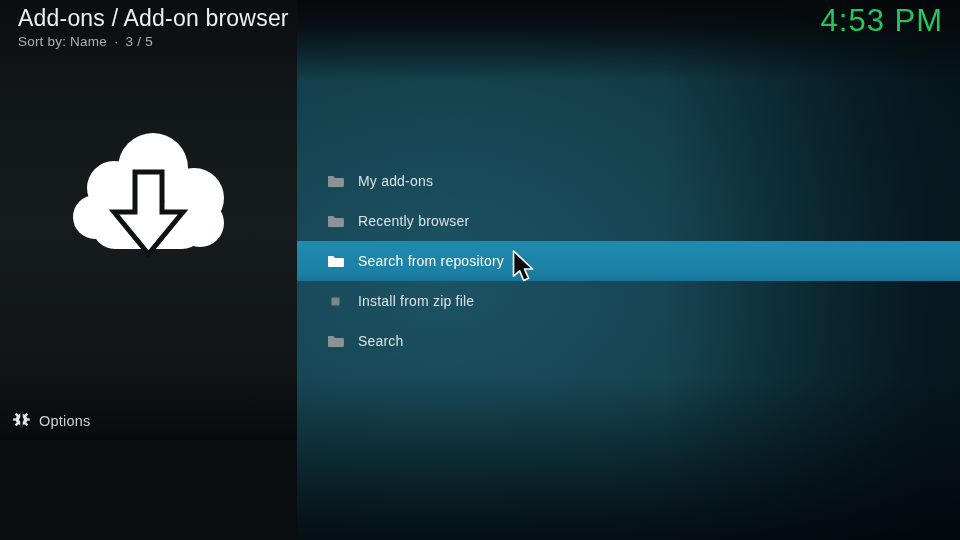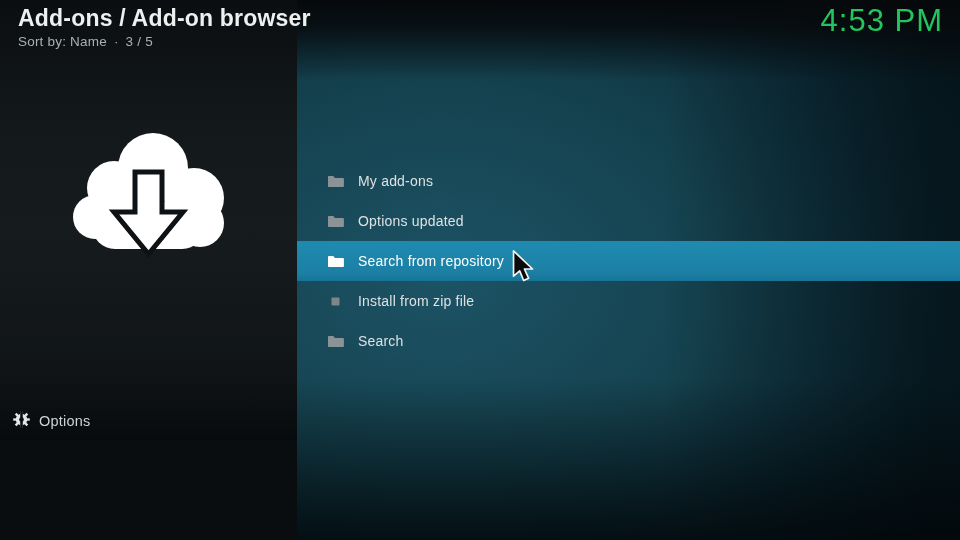--- a/index.html
+++ b/index.html
@@ -32,21 +32,21 @@
     background:
       linear-gradient(to bottom, rgba(6,9,11,1) 0px, rgba(6,9,11,0.85) 26px, rgba(6,9,11,0) 80px),
       linear-gradient(to right, rgba(0,0,0,0) 55%, rgba(2,7,10,0.55) 95%),
       linear-gradient(to bottom, rgba(0,0,0,0) 70%, rgba(1,5,7,0.8) 100%),
       radial-gradient(110% 95% at 22% 52%, #1c5365 0%, #15424f 38%, #0c2d3a 68%, #081c26 100%);
   }
 
   
   .header { position: absolute; left: 18px; top: 5px; }
   .page-title {
-    font-size: 23px; font-weight: 700; color: #eef0f0; letter-spacing: 0.2px;
+    font-size: 23px; font-weight: 400; color: #eef0f0; letter-spacing: 0.2px;
   }
   .sort-line {
     margin-top: 2px; font-size: 13.5px; color: #a9b0b3; letter-spacing: 0.2px;
   }
   .sort-line .dot { margin: 0 7px; }
   .clock {
     position: absolute; right: 17px; top: 3px;
     font-size: 31px; font-weight: 300; color: #22c55e; letter-spacing: 1px;
   }
 
@@ -142,21 +142,21 @@
     </span>
     <span>My add-ons</span>
   </div>
 
   <div class="menu-row">
     <span class="icon-box">
       <svg width="17" height="13" viewBox="0 0 17 13">
           <path fill="#8b9397" d="M1 2.1 C1 1.5 1.4 1.1 2 1.1 H6.3 L7.9 3.1 H15.9 C16.5 3.1 16.9 3.5 16.9 4.1 V11 C16.9 11.6 16.5 12 15.9 12 H2 C1.4 12 1 11.6 1 11 Z"></path>
         </svg>
     </span>
-    <span>Options updated</span>
+    <span>Recently browser</span>
   </div>
 
   <div class="menu-row selected">
     <span class="icon-box">
       <svg width="17" height="13" viewBox="0 0 17 13">
           <path fill="#ffffff" d="M1 2.1 C1 1.5 1.4 1.1 2 1.1 H6.3 L7.9 3.1 H15.9 C16.5 3.1 16.9 3.5 16.9 4.1 V11 C16.9 11.6 16.5 12 15.9 12 H2 C1.4 12 1 11.6 1 11 Z"></path>
         </svg>
     </span>
     <span>Search from repository</span>
   </div>

